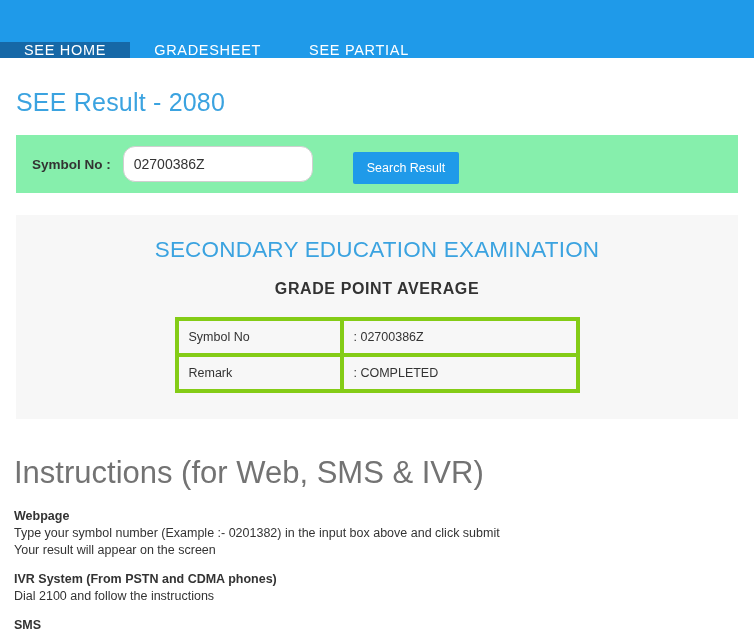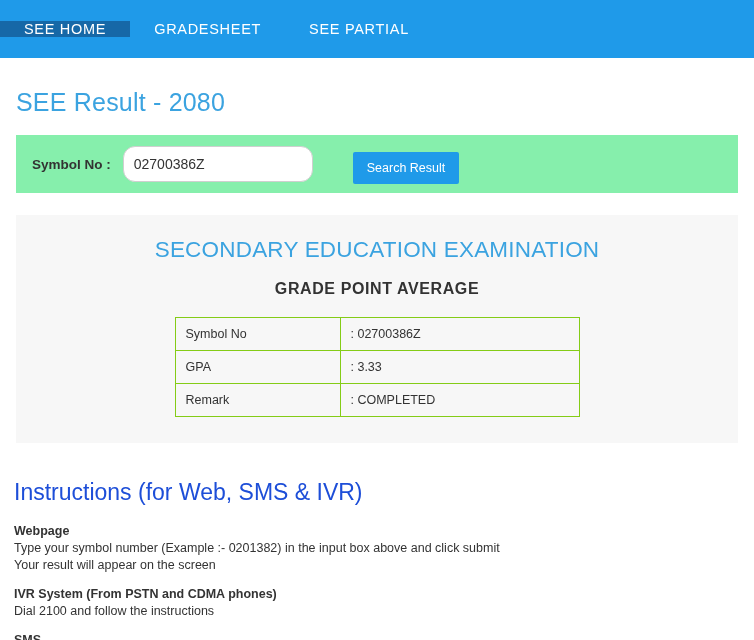--- a/index.html
+++ b/index.html
@@ -10,21 +10,21 @@
     font-family: "Liberation Sans", sans-serif;
     overflow: hidden;
   }
   .page { width: 754px; height: 640px; position: relative; background: #fff; }
 
   
   .navbar {
     height: 58px;
     background: #1f9ae9;
     display: flex;
-    align-items: center;
+    align-items: flex-end;
   }
   .nav-item {
     display: flex;
     align-items: center;
     padding: 0 24px;
     color: #ffffff;
     font-size: 14.5px;
     letter-spacing: 0.7px;
     cursor: pointer;
     white-space: nowrap;
@@ -104,33 +104,33 @@
     letter-spacing: 0.6px;
     margin-top: 17px;
   }
   .result-table {
     margin: 19px auto 0 auto;
     border-collapse: collapse;
     width: 405px;
     background: #f7f7f7;
   }
   .result-table td {
-    border: 1px solid #84cc16;
+    border: 4px solid #84cc16;
     font-size: 12.5px;
     color: #333;
     padding: 9px 10px;
     text-align: left;
   }
   .result-table td.k { width: 165px; font-weight: normal; }
   .result-table td.v { }
 
   
   .instr-title {
-    color: #1d4ed8;
-    font-size: 23px;
+    color: #737373;
+    font-size: 31px;
     font-weight: normal;
     margin: 36px 0 17px 14px;
   }
   .instr-block { margin: 18px 0 0 14px; }
   .instr-group { margin-bottom: 13px; }
   .instr-head {
     font-size: 12.5px;
     font-weight: bold;
     color: #333;
     margin-bottom: 2px;
@@ -169,24 +169,20 @@
   <div class="result-panel">
     <div class="result-heading">SECONDARY EDUCATION EXAMINATION</div>
     <div class="result-sub">GRADE POINT AVERAGE</div>
     <table class="result-table">
       <tbody>
         <tr>
           <td class="k">Symbol No</td>
           <td class="v">: 02700386Z</td>
         </tr>
         <tr>
-          <td class="k">GPA</td>
-          <td class="v">: 3.33</td>
-        </tr>
-        <tr>
           <td class="k">Remark</td>
           <td class="v">: COMPLETED</td>
         </tr>
       </tbody>
     </table>
   </div>
 
   <h2 class="instr-title">Instructions (for Web, SMS &amp; IVR)</h2>
   <div class="instr-block">
 

